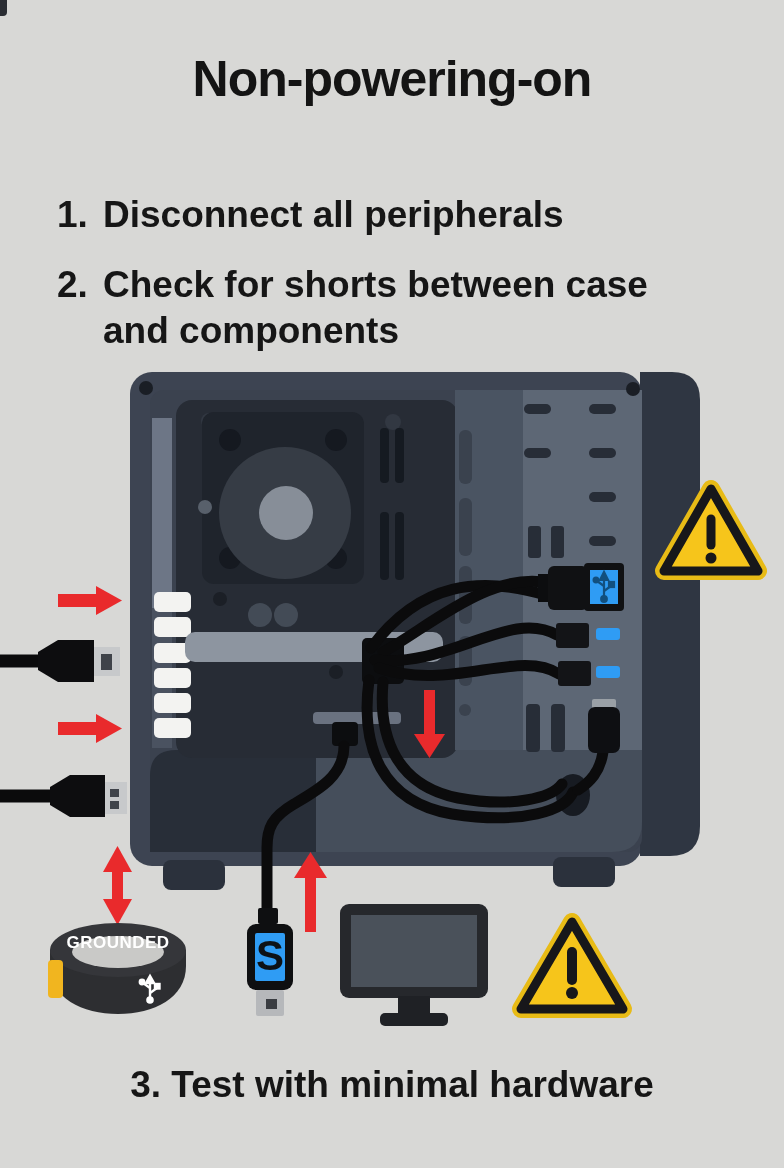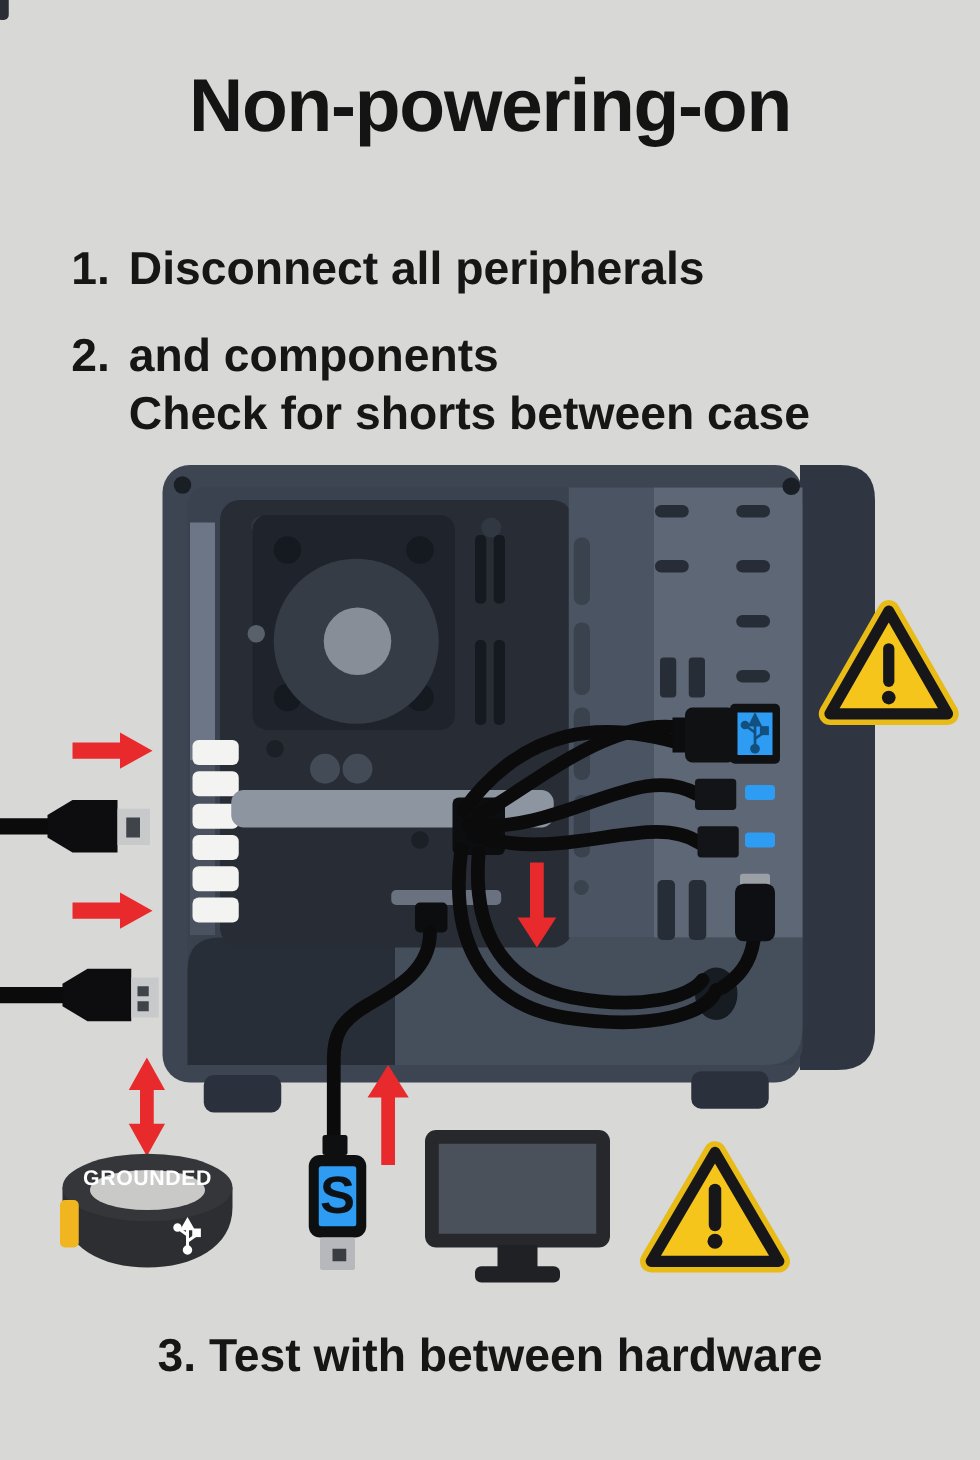--- a/index.html
+++ b/index.html
@@ -1,19 +1,19 @@
 <!DOCTYPE html>
 <html><head>
 <meta charset="utf-8">
 <style>
   html,body{margin:0;padding:0;}
   body{background:#9a9a98;font-family:"Liberation Sans",sans-serif;}
   .page{position:relative;width:784px;height:1168px;background:#d8d8d6;overflow:hidden;margin:0 auto;}
   .title{position:absolute;top:50px;left:0;width:784px;margin:0;text-align:center;
-         font-size:60px;font-weight:700;letter-spacing:-1px;color:#141414;}
+         font-size:50px;font-weight:700;letter-spacing:-1px;color:#141414;}
   .step{position:absolute;display:flex;color:#161616;font-size:37px;font-weight:700;line-height:46px;}
   .step .num{width:46px;flex:0 0 46px;}
   .step-1{left:57px;top:192px;}
   .step-2{left:57px;top:262px;}
   .step .line{display:block;}
   .step-3{position:absolute;left:0;top:1062px;width:784px;text-align:center;
           color:#161616;font-size:37px;font-weight:700;line-height:45px;}
   .art{position:absolute;left:0;top:0;}
 </style>
 </head>
@@ -24,22 +24,22 @@
   <h1 class="title">Non-powering-on</h1>
 
   <div class="step step-1">
     <span class="num">1.</span>
     <span>Disconnect all peripherals</span>
   </div>
 
   <div class="step step-2">
     <span class="num">2.</span>
     <span>
+      <span class="line">Check for shorts between case</span>
       <span class="line">and components</span>
-      <span class="line">Check for shorts between case</span>
     </span>
   </div>
 
   <svg class="art" width="784" height="1168" viewBox="0 0 784 1168">
 
     <rect x="-3" y="-5" width="10" height="21" rx="4" fill="#2a2d33"></rect>
 
     <g>
       <rect x="130" y="372" width="512" height="494" rx="22" fill="#3d4452"></rect>
       <path d="M 640 372 L 672 372 Q 700 372 700 400 L 700 826 Q 700 856 670 856 L 640 856 Z" fill="#2f3642"></path>
@@ -240,17 +240,17 @@
       <path d="M 572 922 L 623 1009 L 521 1009 Z" fill="none" stroke="#e8bb16" stroke-width="18" stroke-linejoin="round"></path>
       <path d="M 572 922 L 623 1009 L 521 1009 Z" fill="#f6c51b" stroke="#17171a" stroke-width="9" stroke-linejoin="round"></path>
       <line x1="572" y1="952" x2="572" y2="980" stroke="#17171a" stroke-width="10" stroke-linecap="round"></line>
       <circle cx="572" cy="993" r="6" fill="#17171a"></circle>
     </g>
   </svg>
 
   <div class="step-3">
     <div>
       <span>3.</span>
-      <span>Test with between hardware</span>
+      <span>Test with minimal hardware</span>
     </div>
   </div>
 
 </div>
 
 </body></html>

